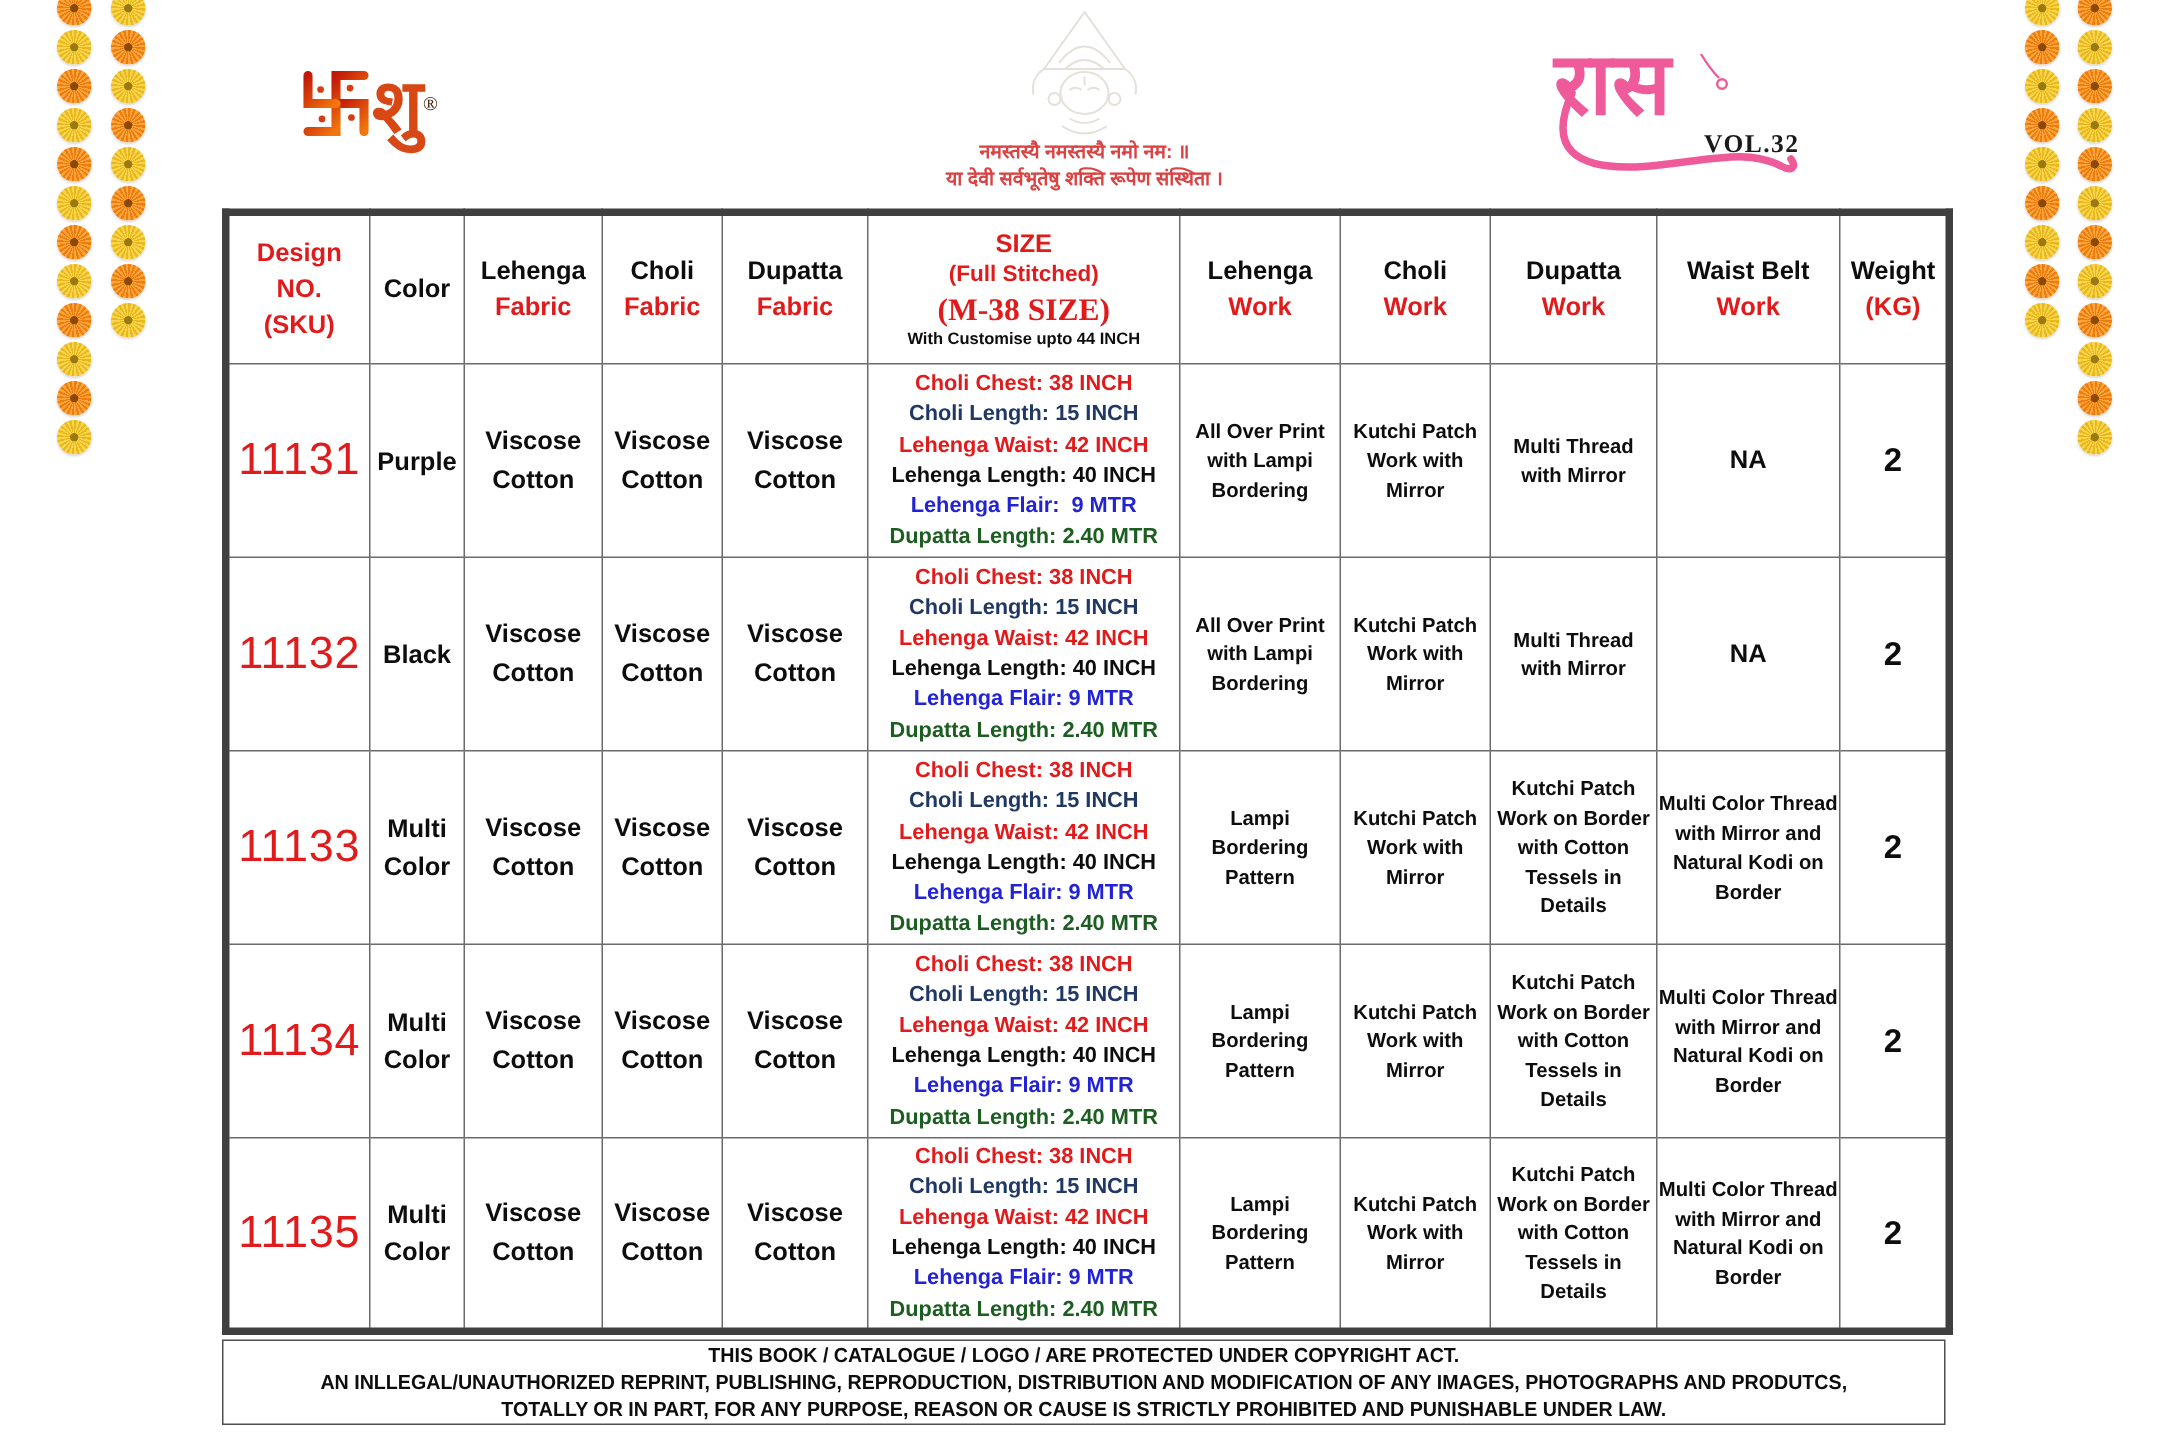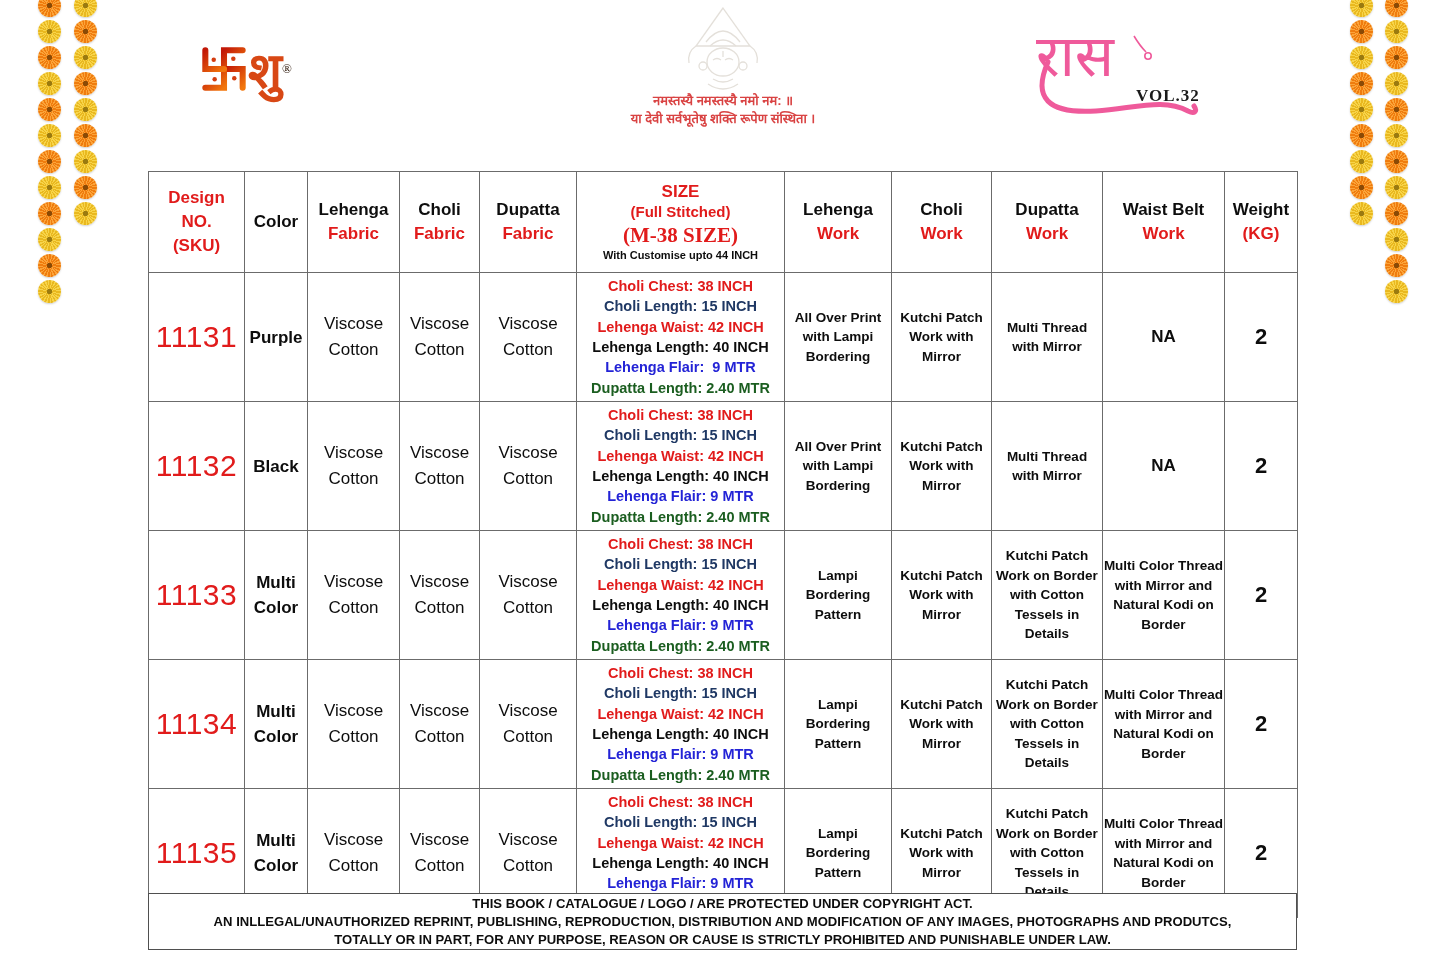--- a/index.html
+++ b/index.html
@@ -23,46 +23,46 @@
   .brand .rest{font-family:"Liberation Serif",serif;font-weight:bold;font-size:44px;color:#362113;letter-spacing:0px;}
   .brand sup{font-family:"Liberation Serif",serif;font-size:13px;color:#362113;vertical-align:28px;}
 
   
   .durga{position:absolute;left:658px;top:4px;}
   .shloka{position:absolute;left:563px;top:92px;width:320px;text-align:center;
           color:#d94343;font-weight:bold;font-size:13px;line-height:18px;}
 
   
   .raas{position:absolute;left:1018px;top:14px;width:195px;height:112px;}
-  .raas-text{position:absolute;left:18px;top:0px;font-size:58px;font-weight:normal;color:#ef5a9b;
+  .raas-text{position:absolute;left:18px;top:0px;font-size:58px;font-weight:bold;color:#ef5a9b;
              font-family:"DejaVu Sans",sans-serif;}
   .raas-swoosh{position:absolute;left:0;top:0;}
   .raas-vol{position:absolute;left:118px;top:72px;font-family:"Liberation Serif",serif;
             font-weight:bold;font-size:17px;color:#1a1a1a;letter-spacing:1px;}
 
   
   table.catalog{position:absolute;left:148px;top:139px;width:1149px;border-collapse:collapse;
         table-layout:fixed;background:#fff;}
   .catalog th,.catalog td{border:1px solid #6b6b6b;background:#fff;vertical-align:middle;padding:0;}
-  .catalog{border:1px solid #404040;margin-top:32px;}
+  .catalog{border:5px solid #404040;}
   .catalog thead tr{height:101px;}
   .catalog tbody tr{height:129px;}
 
   .catalog th{font-weight:bold;text-align:center;}
   .hline{display:block;font-size:17px;line-height:24px;}
   .c-red{color:#e11b1b;} .c-black{color:#0d0d0d;} .c-navy{color:#1f3864;}
   .c-blue{color:#2323d6;} .c-green{color:#1b5e20;}
   .sz1{font-size:17px;line-height:21px;}
   .sz2{font-size:15px;line-height:20px;}
   .sz3{font-size:21px;line-height:26px;font-family:Liberation Serif, serif;}
   .sz4{font-size:11px;line-height:15px;}
 
   .sku-cell{color:#e11b1b;font-size:30px;font-weight:normal;text-align:center;letter-spacing:0.5px;}
   .color-cell{font-size:17px;font-weight:bold;text-align:center;line-height:25px;padding:0 6px;color:#0d0d0d;}
-  .fabric-cell{font-size:17px;font-weight:normal;text-align:center;line-height:26px;padding:0 14px;color:#0d0d0d;}
+  .fabric-cell{font-size:17px;font-weight:bold;text-align:center;line-height:26px;padding:0 14px;color:#0d0d0d;}
   .size-cell{text-align:center;padding:2px 2px;}
   .size-line{display:block;font-weight:bold;font-size:14.5px;line-height:20.4px;white-space:pre-wrap;}
   .work-cell{font-size:13.5px;font-weight:bold;text-align:center;line-height:19.5px;padding:0 8px;color:#0d0d0d;}
   .na-cell{font-size:17px;}
   .weight-cell{font-size:22px;font-weight:bold;text-align:center;color:#0d0d0d;}
 
   
   .footer-box{position:absolute;left:148px;top:893px;width:1147px;height:55px;border:1px solid #4f4f4f;
               display:flex;flex-direction:column;justify-content:center;background:#fff;}
   .footer-line{text-align:center;font-weight:bold;font-size:13.5px;line-height:18px;color:#0d0d0d;

